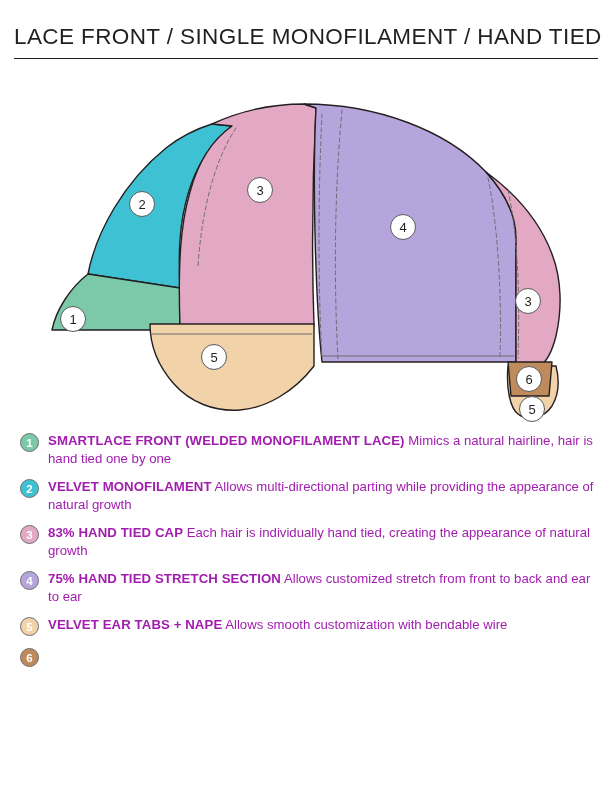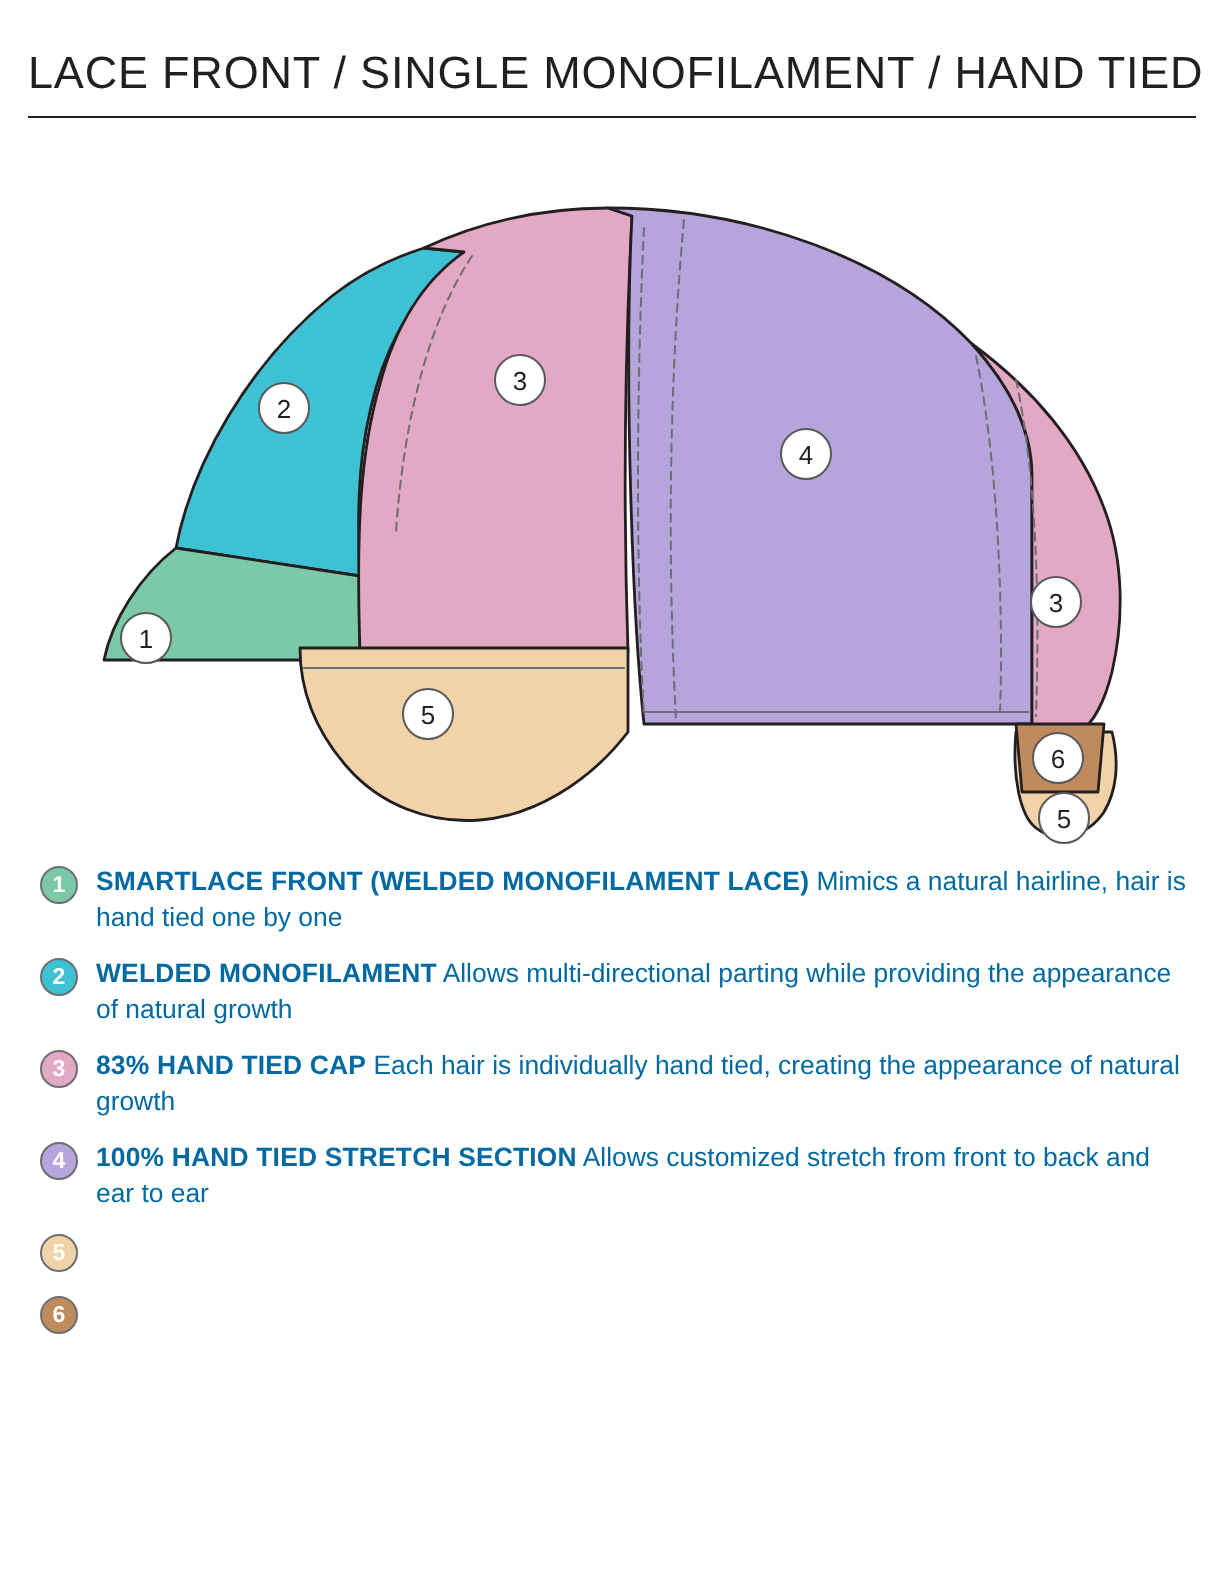--- a/index.html
+++ b/index.html
@@ -75,21 +75,21 @@
     display: flex;
     align-items: center;
     justify-content: center;
     margin-top: 1px;
     box-sizing: border-box;
   }
   .legend-text {
     margin-left: 9px;
     font-size: 13.2px;
     line-height: 17.5px;
-    color: #0369a1;
+    color: #a21caf;
     max-width: 548px;
   }
   .legend-term {
     font-weight: 700;
     letter-spacing: 0.1px;
   }
   .legend-desc {
     font-weight: 400;
   }
 
@@ -197,49 +197,53 @@
         <span class="legend-term">SMARTLACE FRONT (WELDED MONOFILAMENT LACE)</span>
         <span class="legend-desc">Mimics a natural hairline, hair is hand tied one by one</span>
       </div>
     </div>
 
     <div class="legend-row">
       <div class="legend-badge" style="background:#3ec1d3;">
           <span>2</span>
         </div>
       <div class="legend-text">
-        <span class="legend-term">WELDED MONOFILAMENT</span>
+        <span class="legend-term">VELVET MONOFILAMENT</span>
         <span class="legend-desc">Allows multi-directional parting while providing the appearance of natural growth</span>
       </div>
     </div>
 
     <div class="legend-row">
       <div class="legend-badge" style="background:#e3a8c3;">
           <span>3</span>
         </div>
       <div class="legend-text">
         <span class="legend-term">83% HAND TIED CAP</span>
         <span class="legend-desc">Each hair is individually hand tied, creating the appearance of natural growth</span>
       </div>
     </div>
 
     <div class="legend-row">
       <div class="legend-badge" style="background:#b6a5dc;">
           <span>4</span>
         </div>
       <div class="legend-text">
-        <span class="legend-term">100% HAND TIED STRETCH SECTION</span>
+        <span class="legend-term">75% HAND TIED STRETCH SECTION</span>
         <span class="legend-desc">Allows customized stretch from front to back and ear to ear</span>
       </div>
     </div>
 
     <div class="legend-row">
       <div class="legend-badge" style="background:#f2d2a9;">
           <span>5</span>
         </div>
+      <div class="legend-text">
+        <span class="legend-term">VELVET EAR TABS + NAPE</span>
+        <span class="legend-desc">Allows smooth customization with bendable wire</span>
+      </div>
     </div>
 
     <div class="legend-row">
       <div class="legend-badge" style="background:#c08b5c;">
           <span>6</span>
         </div>
     </div>
 
   </div>
 </div>

